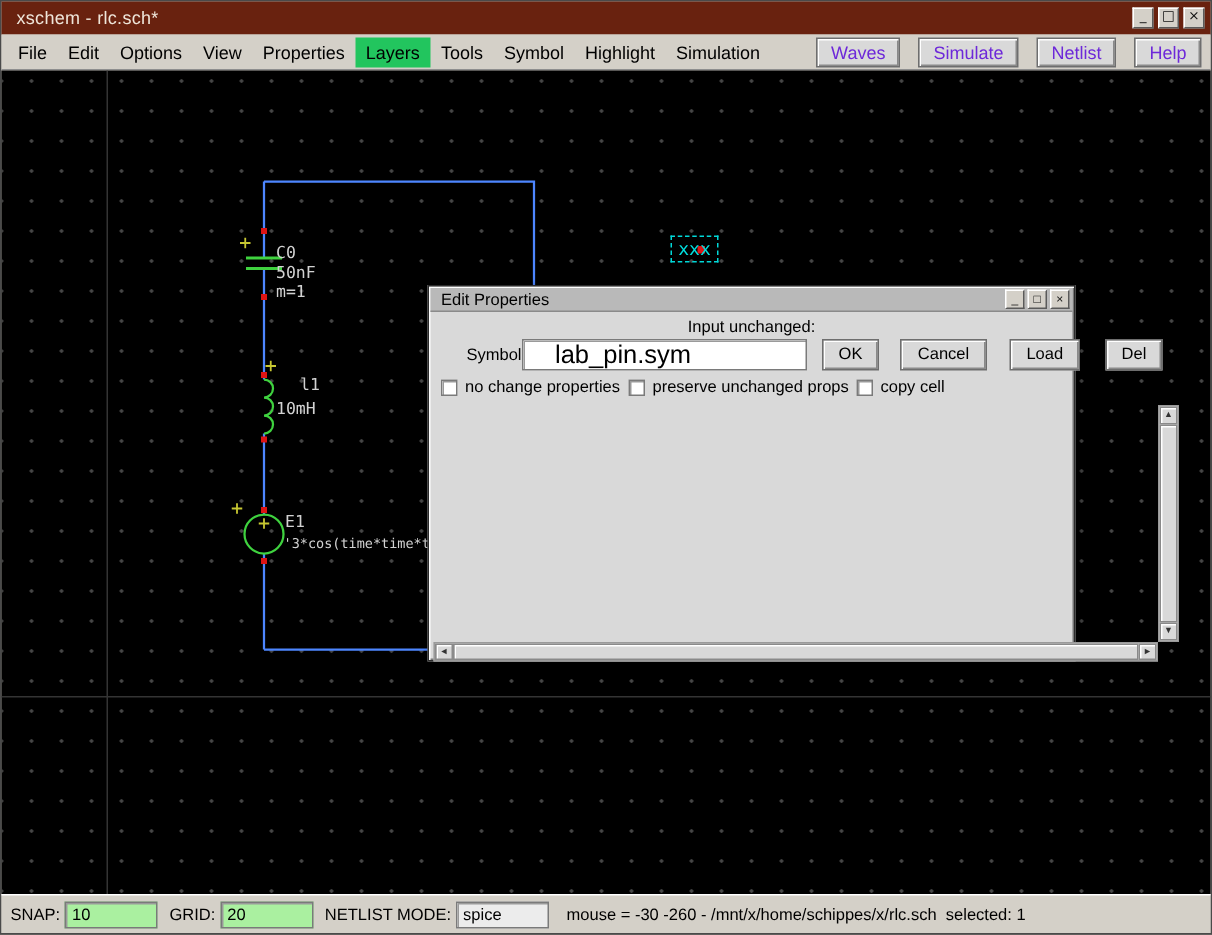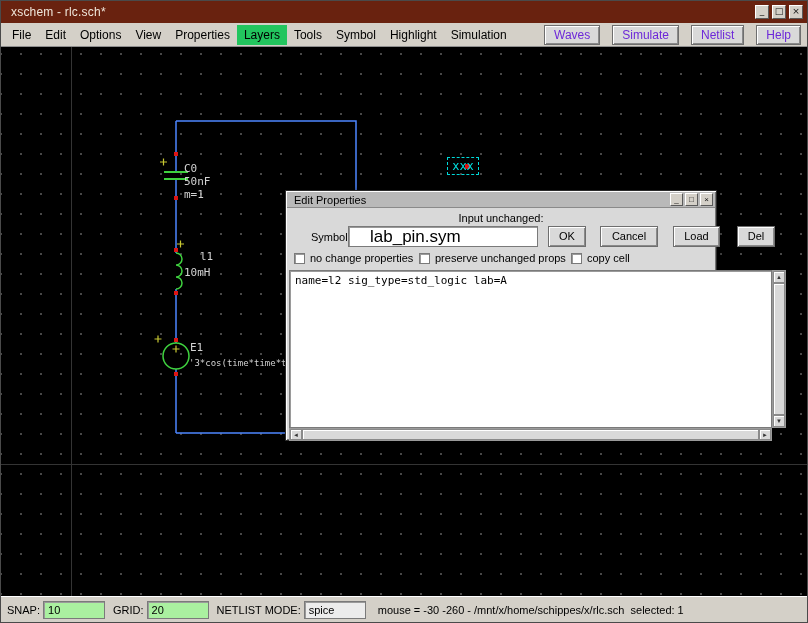--- a/index.html
+++ b/index.html
@@ -259,21 +259,20 @@
   </div>
   <div class="cb-group cb-2">
     <span class="checkbox"></span>
     <span>preserve unchanged props</span>
   </div>
   <div class="cb-group cb-3">
     <span class="checkbox"></span>
     <span>copy cell</span>
   </div>
 
-  <div class="prop-text">name=l2 sig_type=std_logic lab=A</div>
 
   <div class="vscroll">
     <div class="sb-btn sb-up">▲</div>
     <div class="sb-thumb"></div>
     <div class="sb-btn sb-down">▼</div>
   </div>
   <div class="hscroll">
     <div class="sb-btn sb-left">◄</div>
     <div class="sb-thumb"></div>
     <div class="sb-btn sb-right">►</div>

